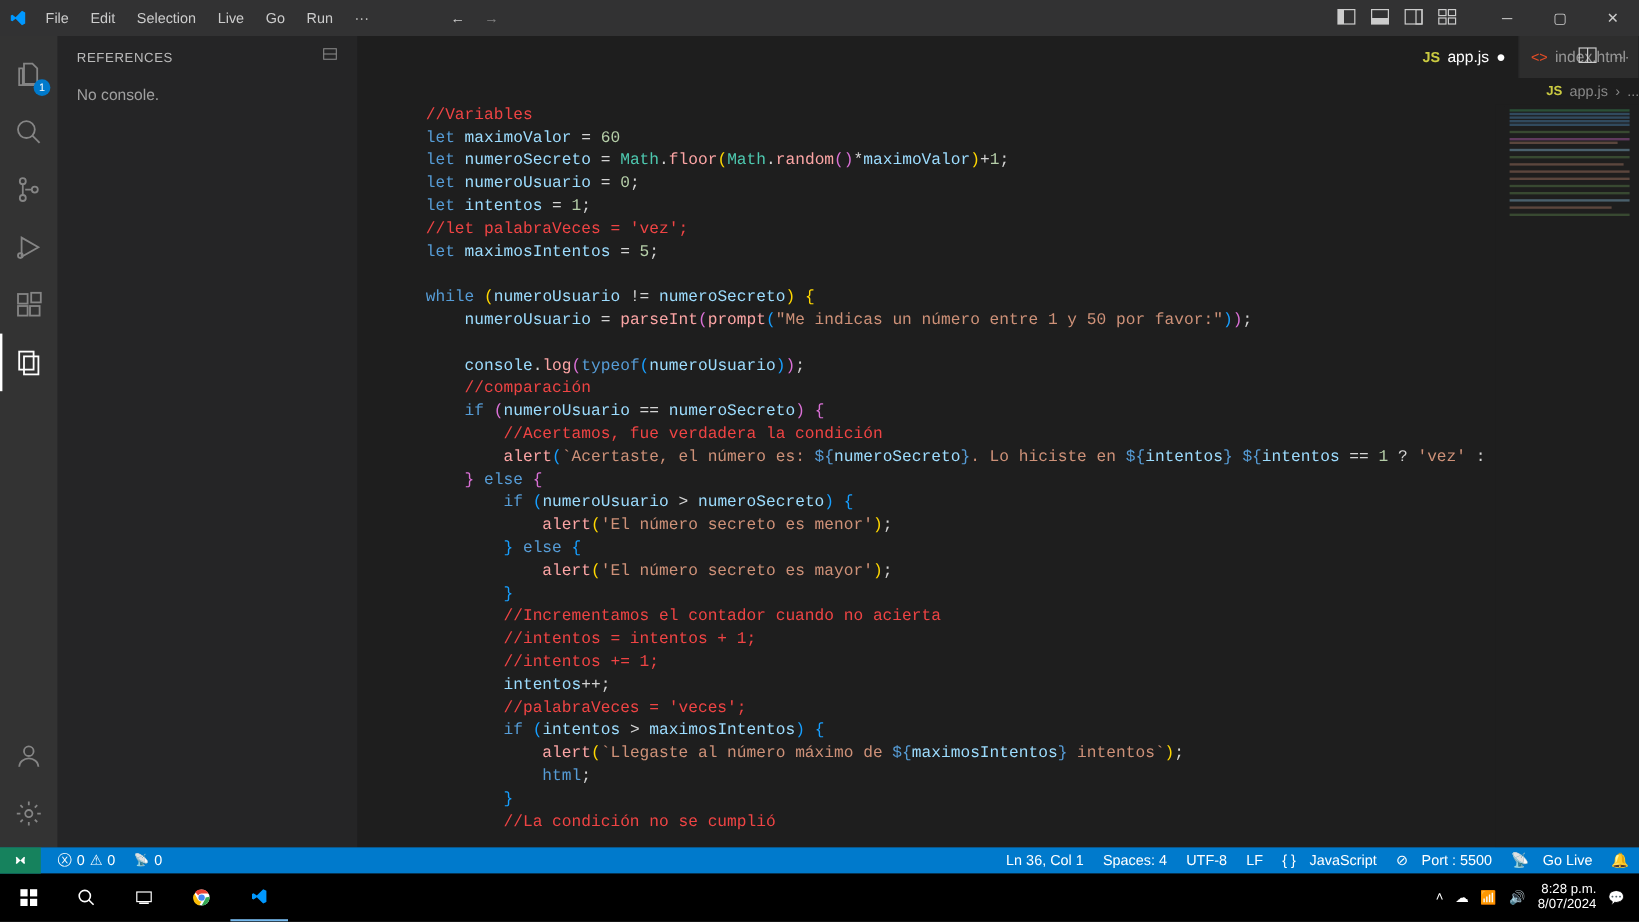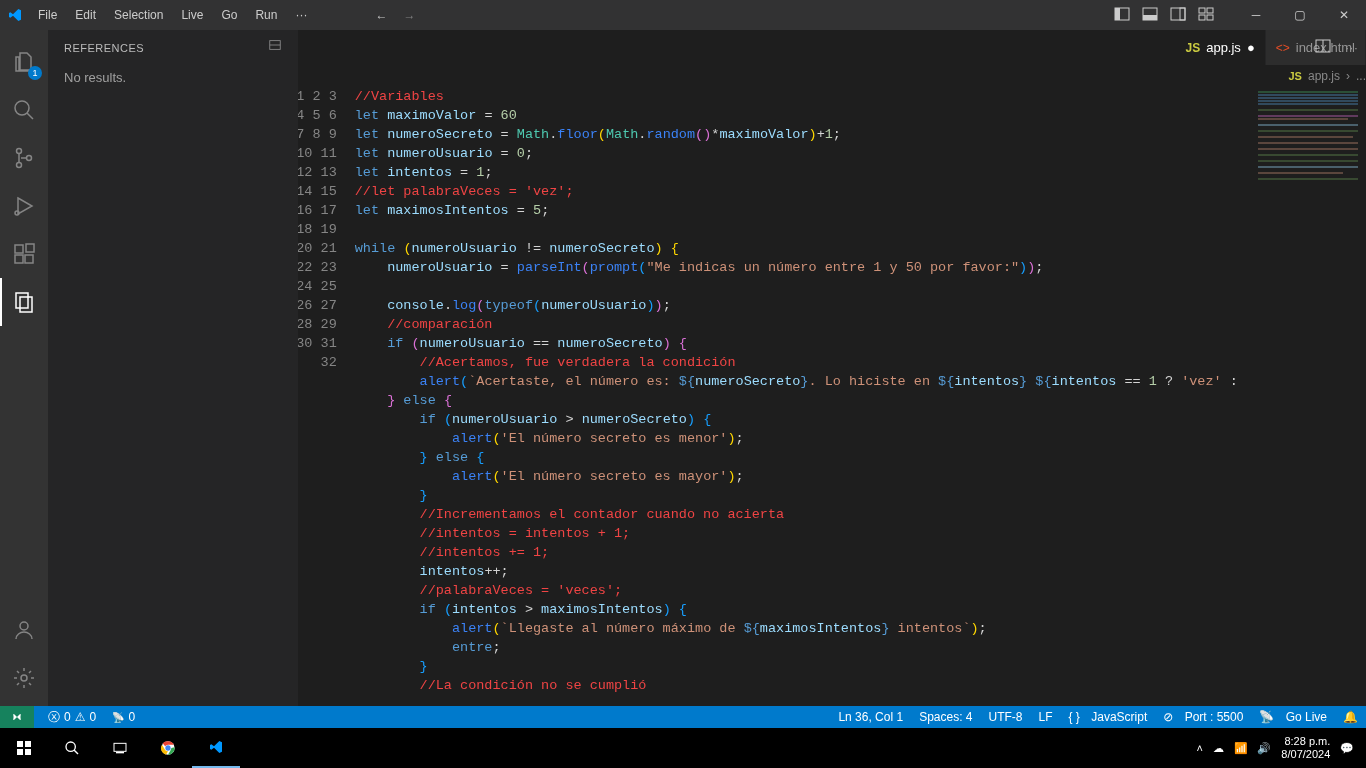--- a/index.html
+++ b/index.html
@@ -289,21 +289,21 @@
       font-size: 11px;
       gap: 10px;
       padding-right: 12px;
     }
     .tray-time { text-align: right; line-height: 13px; }
     
     .c-kw { color: #569cd6; }
     .c-var { color: #9cdcfe; margin-top: 13px; }
     .c-num { color: #b5cea8; }
     .c-op { color: #d4d4d4; }
-    .c-fn { color: #3b82f6; }
+    .c-fn { color: #fca5a5; }
     .c-cls { color: #4ec9b0; }
     .c-str { color: #ce9178; }
     .c-cmt { color: #ef4444; }
     .c-brc { color: #ffd700; }
     .c-brc2 { color: #da70d6; }
     .c-brc3 { color: #179fff; }
     svg { width: 16px; height: 16px; }
     .ab-item svg { width: 24px; height: 24px; }
   </style>
 </head>
@@ -418,21 +418,21 @@
   <div class="sidebar">
     <div class="sidebar-header">
       <span>REFERENCES</span>
       <span style="opacity:0.6">
         <svg viewBox="0 0 16 16" style="width:14px;height:14px">
             <rect x="2" y="3" width="12" height="10" fill="none" stroke="#ccc"></rect>
             <line x1="2" y1="8" x2="14" y2="8" stroke="#ccc"></line>
           </svg>
       </span>
     </div>
-    <div class="sidebar-body">No results.</div>
+    <div class="sidebar-body">No console.</div>
   </div>
 
   <div class="editor-area">
     <div class="tabs">
       <div class="tab active">
         <span class="js-icon">JS</span>
         <span>app.js</span>
         <span class="dirty">●</span>
       </div>
       <div class="tab">
@@ -447,53 +447,20 @@
         <span>···</span>
       </div>
     </div>
     <div class="breadcrumb">
       <span class="js-icon">JS</span>
       <span>app.js</span>
       <span>›</span>
       <span>...</span>
     </div>
     <div class="code-wrap">
-      <div class="gutter" id="gutter">1
-2
-3
-4
-5
-6
-7
-8
-9
-10
-11
-12
-13
-14
-15
-16
-17
-18
-19
-20
-21
-22
-23
-24
-25
-26
-27
-28
-29
-30
-31
-32
-</div>
       <div class="code" id="code"><span class="c-cmt">//Variables</span>
 <span class="c-kw">let</span> <span class="c-var">maximoValor</span><span class="c-op"> = </span><span class="c-num">60</span>
 <span class="c-kw">let</span> <span class="c-var">numeroSecreto</span> = <span class="c-cls">Math</span>.<span class="c-fn">floor</span><span class="c-brc">(</span><span class="c-cls">Math</span>.<span class="c-fn">random</span><span class="c-brc2">()</span>*<span class="c-var">maximoValor</span><span class="c-brc">)</span>+<span class="c-num">1</span>;
 <span class="c-kw">let</span> <span class="c-var">numeroUsuario</span><span class="c-op"> = </span><span class="c-num">0</span>;
 <span class="c-kw">let</span> <span class="c-var">intentos</span><span class="c-op"> = </span><span class="c-num">1</span>;
 <span class="c-cmt">//let palabraVeces = 'vez';</span>
 <span class="c-kw">let</span> <span class="c-var">maximosIntentos</span><span class="c-op"> = </span><span class="c-num">5</span>;
 
 <span class="c-kw">while</span> <span class="c-brc">(</span><span class="c-var">numeroUsuario</span> != <span class="c-var">numeroSecreto</span><span class="c-brc">)</span> <span class="c-brc">{</span>
     <span class="c-var">numeroUsuario</span> = <span class="c-fn">parseInt</span><span class="c-brc2">(</span><span class="c-fn">prompt</span><span class="c-brc3">(</span><span class="c-str">"Me indicas un número entre 1 y 50 por favor:"</span><span class="c-brc3">)</span><span class="c-brc2">)</span>;
@@ -509,21 +476,21 @@
         <span class="c-brc3">}</span><span class="c-kw"> else </span><span class="c-brc3">{</span>
             <span class="c-fn">alert</span><span class="c-brc">(</span><span class="c-str">'El número secreto es mayor'</span><span class="c-brc">)</span>;
         <span class="c-brc3">}</span>
 <span class="c-cmt">        //Incrementamos el contador cuando no acierta</span>
 <span class="c-cmt">        //intentos = intentos + 1;</span>
 <span class="c-cmt">        //intentos += 1;</span>
         <span class="c-var">intentos</span>++;
 <span class="c-cmt">        //palabraVeces = 'veces';</span>
         <span class="c-kw">if</span> <span class="c-brc3">(</span><span class="c-var">intentos</span> &gt; <span class="c-var">maximosIntentos</span><span class="c-brc3">)</span> <span class="c-brc3">{</span>
             <span class="c-fn">alert</span><span class="c-brc">(</span><span class="c-str">`Llegaste al número máximo de </span><span class="c-kw">${</span><span class="c-var">maximosIntentos</span><span class="c-kw">}</span><span class="c-str"> intentos`</span><span class="c-brc">)</span>;
-            <span class="c-kw">entre</span>;
+            <span class="c-kw">html</span>;
         <span class="c-brc3">}</span>
 <span class="c-cmt">        //La condición no se cumplió</span>
 </div>
       <div class="minimap">
         <div class="minimap-inner">
           <div class="minimap-blob" style="top:2px"></div>
           <div class="minimap-blob" style="top:5px;background:#569cd6"></div>
           <div class="minimap-blob" style="top:8px;background:#569cd6"></div>
           <div class="minimap-blob" style="top:11px;background:#569cd6"></div>
           <div class="minimap-blob" style="top:14px;background:#569cd6"></div>

